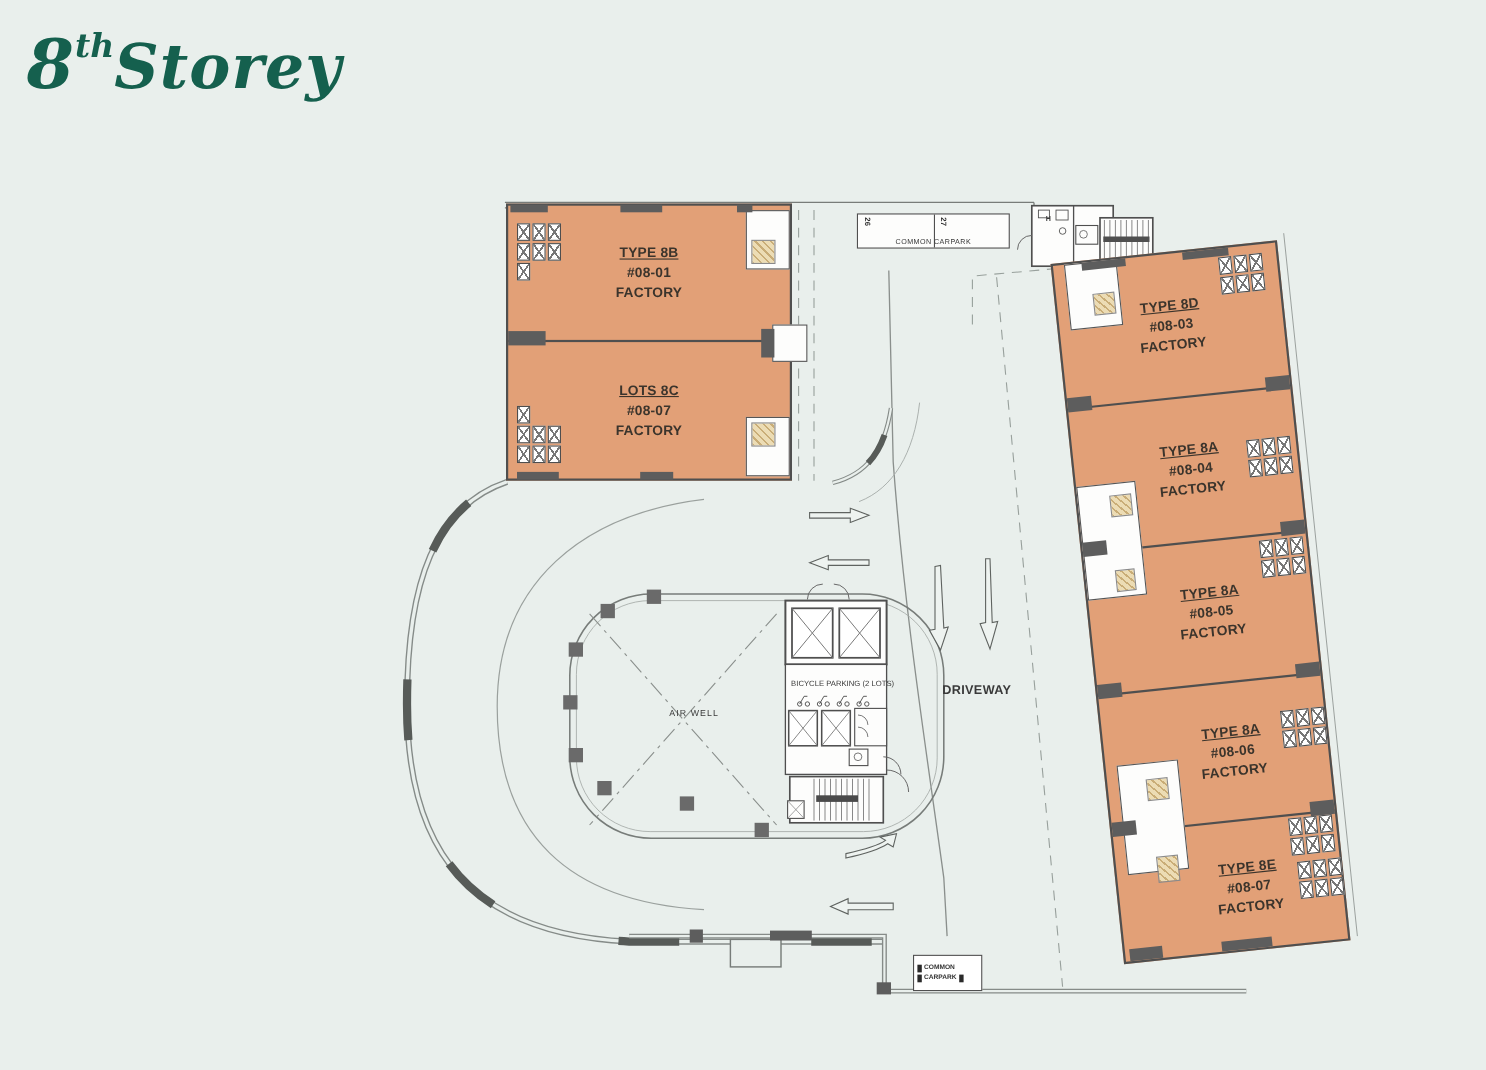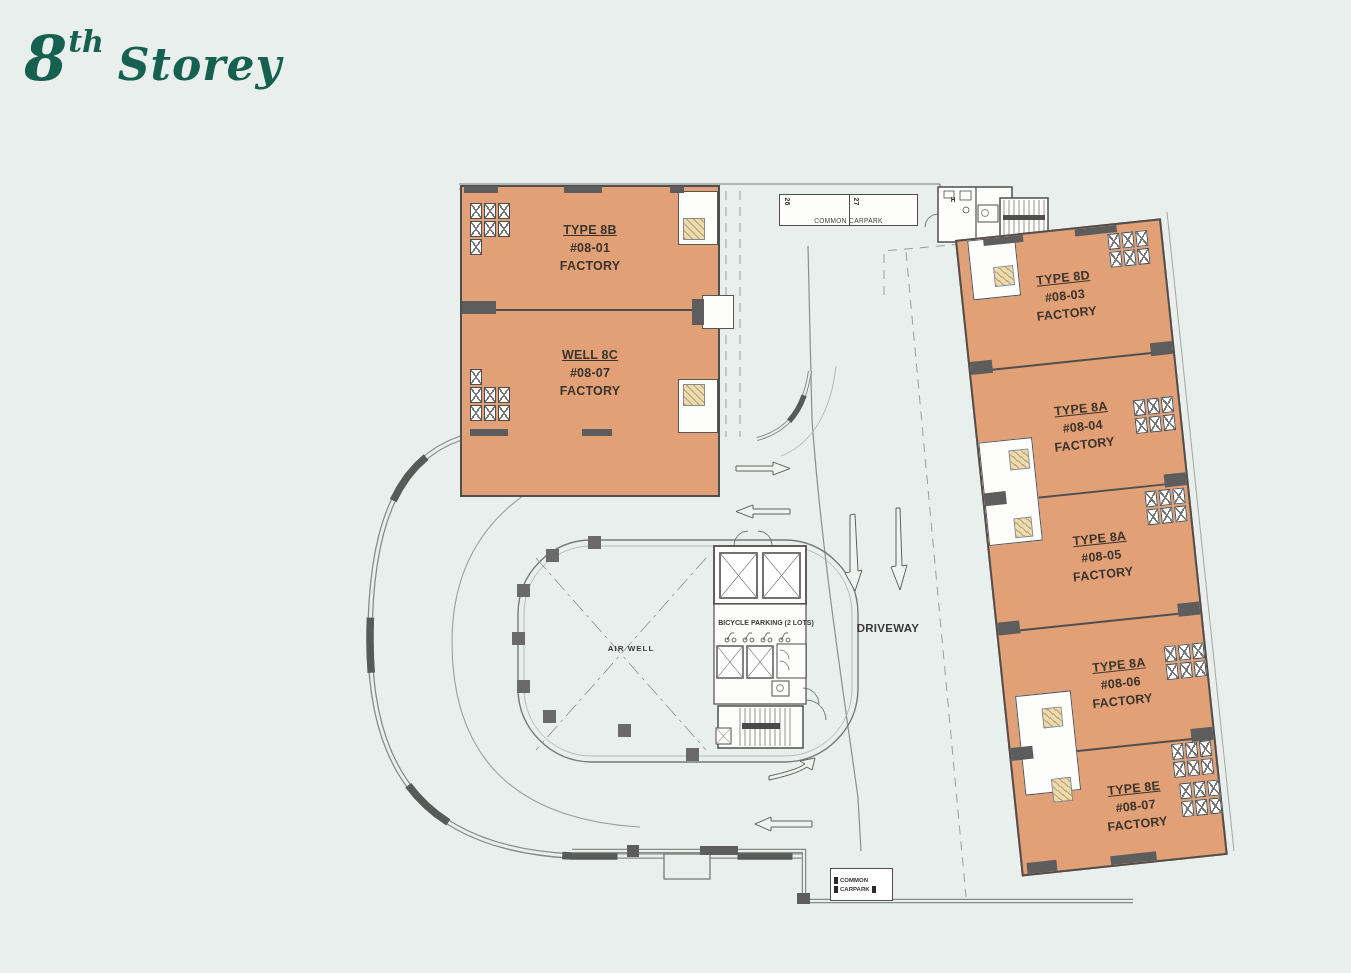--- a/index.html
+++ b/index.html
@@ -8,23 +8,23 @@
   }
   *{margin:0;padding:0;box-sizing:border-box;}
   body{background:#dfe5e2;font-family:"Liberation Sans",sans-serif;}
   .plan{position:relative;width:1351px;height:973px;background:var(--background);overflow:hidden;}
   .plan svg{position:absolute;left:0;top:0;z-index:1;}
   
   .title{position:absolute;left:24px;top:22px;z-index:5;color:var(--title-green);
          font-family:"DejaVu Serif",serif;font-style:italic;font-weight:bold;}
   .t-num{font-size:62px;}
   .t-sup{font-size:30px;vertical-align:28px;margin-left:1px;}
-  .t-word{font-size:44px;margin-left:14px;letter-spacing:1px;}
-  
-  .lblock{position:absolute;left:460px;top:185px;width:260px;height:312px;z-index:2;
+  .t-word{font-size:56px;letter-spacing:1px;}
+  
+  .lblock{position:absolute;left:460px;top:185px;width:260px;height:252px;z-index:2;
           background:var(--unit-fill);border:2px solid var(--wall);}
   .rblock{position:absolute;left:955px;top:240px;width:207px;height:640px;z-index:2;
           background:var(--unit-fill);border:2px solid var(--wall);
           transform:rotate(-6deg);transform-origin:0 0;}
   .unit{position:absolute;left:0;right:0;display:flex;align-items:center;justify-content:center;}
   .unit.divided{border-top:2px solid var(--wall);}
   .ulabel{text-align:center;color:#3b342c;font-weight:bold;font-size:12.5px;line-height:1.45;letter-spacing:.2px;}
   .ulabel .t1{text-decoration:underline;}
   
   .lv-grid{position:absolute;display:grid;grid-template-columns:repeat(3,12px);gap:2px;}
@@ -43,21 +43,21 @@
   .cp-top .lot{position:absolute;top:3px;font-size:7px;font-weight:bold;color:#333;
                transform:rotate(90deg);transform-origin:center;}
   .cp-top .cap{position:absolute;bottom:1px;width:100%;text-align:center;font-size:6.5px;
                letter-spacing:.4px;color:#3a3a3a;}
   .cp-bot{position:absolute;left:830px;top:868px;width:63px;height:33px;z-index:3;
           background:#fff;border:1.5px solid var(--wall);display:flex;flex-direction:column;
           justify-content:center;gap:2px;padding:2px 3px;}
   .cp-bot .row{display:flex;align-items:center;gap:2px;font-size:6px;font-weight:bold;color:#333;}
   .moto{display:block;width:4px;height:7px;background:#2a2a2a;}
   
-  .lab{position:absolute;z-index:3;color:#3a3a3a;text-align:center;font-weight:bold;}
+  .lab{position:absolute;z-index:3;color:#3a3a3a;text-align:center;}
   .lab-airwell{left:596px;top:644px;width:70px;font-size:8px;letter-spacing:1px;}
   .lab-driveway{left:856px;top:622px;width:64px;font-size:11.5px;font-weight:bold;letter-spacing:.3px;}
   .lab-bike{left:710px;top:619px;width:112px;font-size:7px;}
   .lab-h{left:947px;top:196px;width:12px;font-size:6.5px;font-weight:bold;}
 </style>
 </head>
 <body>
 
 <div class="plan">
 
@@ -192,21 +192,21 @@
   <div class="lblock">
     <div class="unit" style="top:0;height:122px;">
       <div class="ulabel">
         <div class="t1">TYPE 8B</div>
         <div class="t2">#08-01</div>
         <div class="t3">FACTORY</div>
       </div>
     </div>
     <div class="unit divided" style="top:122px;height:126px;">
       <div class="ulabel">
-        <div class="t1">WELL 8C</div>
+        <div class="t1">LOTS 8C</div>
         <div class="t2">#08-07</div>
         <div class="t3">FACTORY</div>
       </div>
     </div>
     <div class="lv-grid" style="left:8px;top:16px;">
       <i class="xc"></i>
         <i class="xc"></i>
         <i class="xc"></i>
         <i class="xc"></i>
         <i class="xc"></i>

